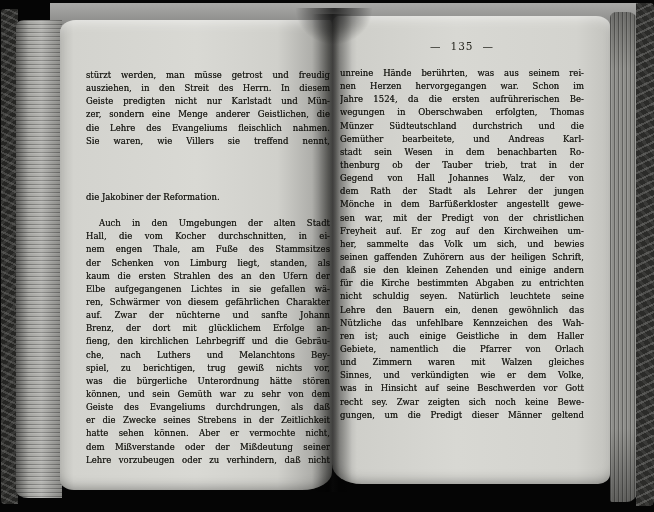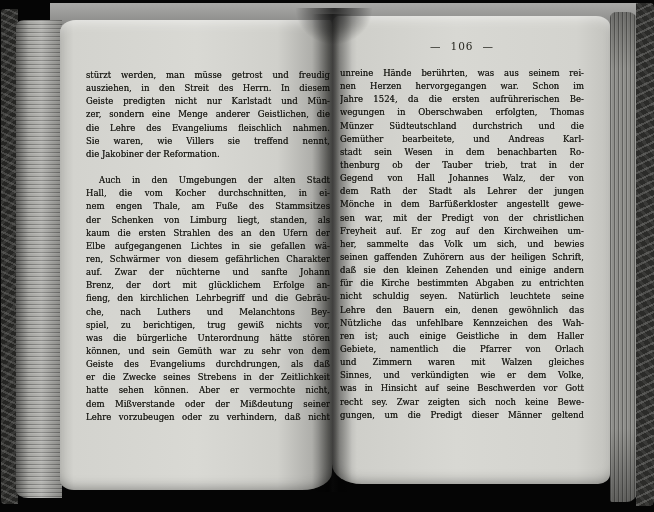--- a/index.html
+++ b/index.html
@@ -62,21 +62,21 @@
   .page-right .page-header { left:8px;  top:24px; width:244px; }
   .page-header .num { margin:0 9px; }
 
   .page-text { position:absolute; width:244px; }
   .page-left .page-text  { left:26px; top:50px; }
   .page-right .page-text { left:8px;  top:52px; }
 
   .line { height:13.15px; font-size:8.5px; color:#1f1f1a; overflow:hidden;
     text-align:justify; text-align-last:justify; -moz-text-align-last:justify;
     text-shadow:0 0 0.4px rgba(25,25,20,.85); white-space:normal; }
-  .line.l   { text-align-last:left; }
+  .line.l   { text-align-last:left;margin-top:43px; }
   .line.ind { text-indent:13px; }
   .line.sp  { }
 </style>
 </head>
 <body>
 
 <div class="scene">
 
   <div class="table-band"></div>
 
@@ -109,21 +109,21 @@
         <div class="line j">können, und sein Gemüth war zu sehr von dem</div>
         <div class="line j">Geiste des Evangeliums durchdrungen, als daß</div>
         <div class="line j">er die Zwecke seines Strebens in der Zeitlichkeit</div>
         <div class="line j">hatte sehen können. Aber er vermochte nicht,</div>
         <div class="line j">dem Mißverstande oder der Mißdeutung seiner</div>
         <div class="line j">Lehre vorzubeugen oder zu verhindern, daß nicht</div>
       </div>
   </div>
 
   <div class="page page-right">
-    <div class="page-header"><span class="dash">—</span><span class="num">106</span><span class="dash">—</span></div>
+    <div class="page-header"><span class="dash">—</span><span class="num">135</span><span class="dash">—</span></div>
     <div class="page-text">
         <div class="line j">unreine Hände berührten, was aus seinem rei-</div>
         <div class="line j">nen Herzen hervorgegangen war. Schon im</div>
         <div class="line j">Jahre 1524, da die ersten aufrührerischen Be-</div>
         <div class="line j">wegungen in Oberschwaben erfolgten, Thomas</div>
         <div class="line j">Münzer Südteutschland durchstrich und die</div>
         <div class="line j">Gemüther bearbeitete, und Andreas Karl-</div>
         <div class="line j">stadt sein Wesen in dem benachbarten Ro-</div>
         <div class="line j">thenburg ob der Tauber trieb, trat in der</div>
         <div class="line j">Gegend von Hall Johannes Walz, der von</div>

